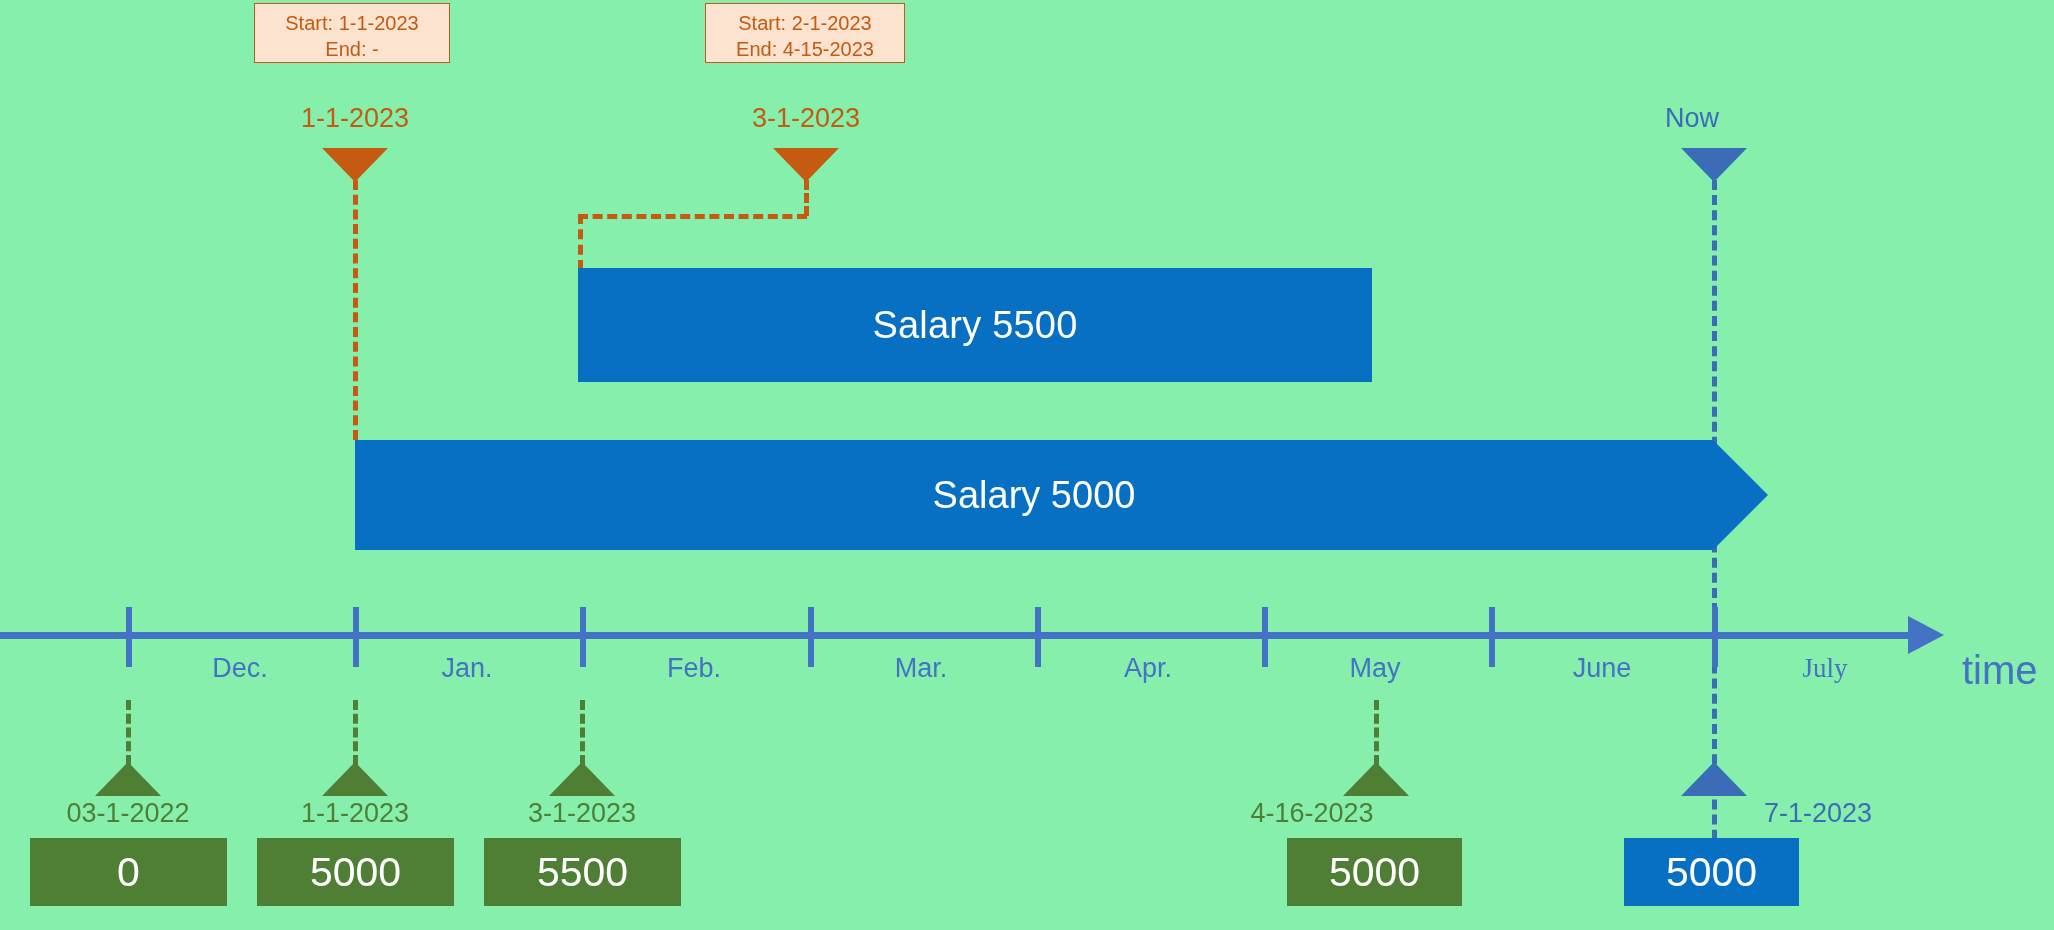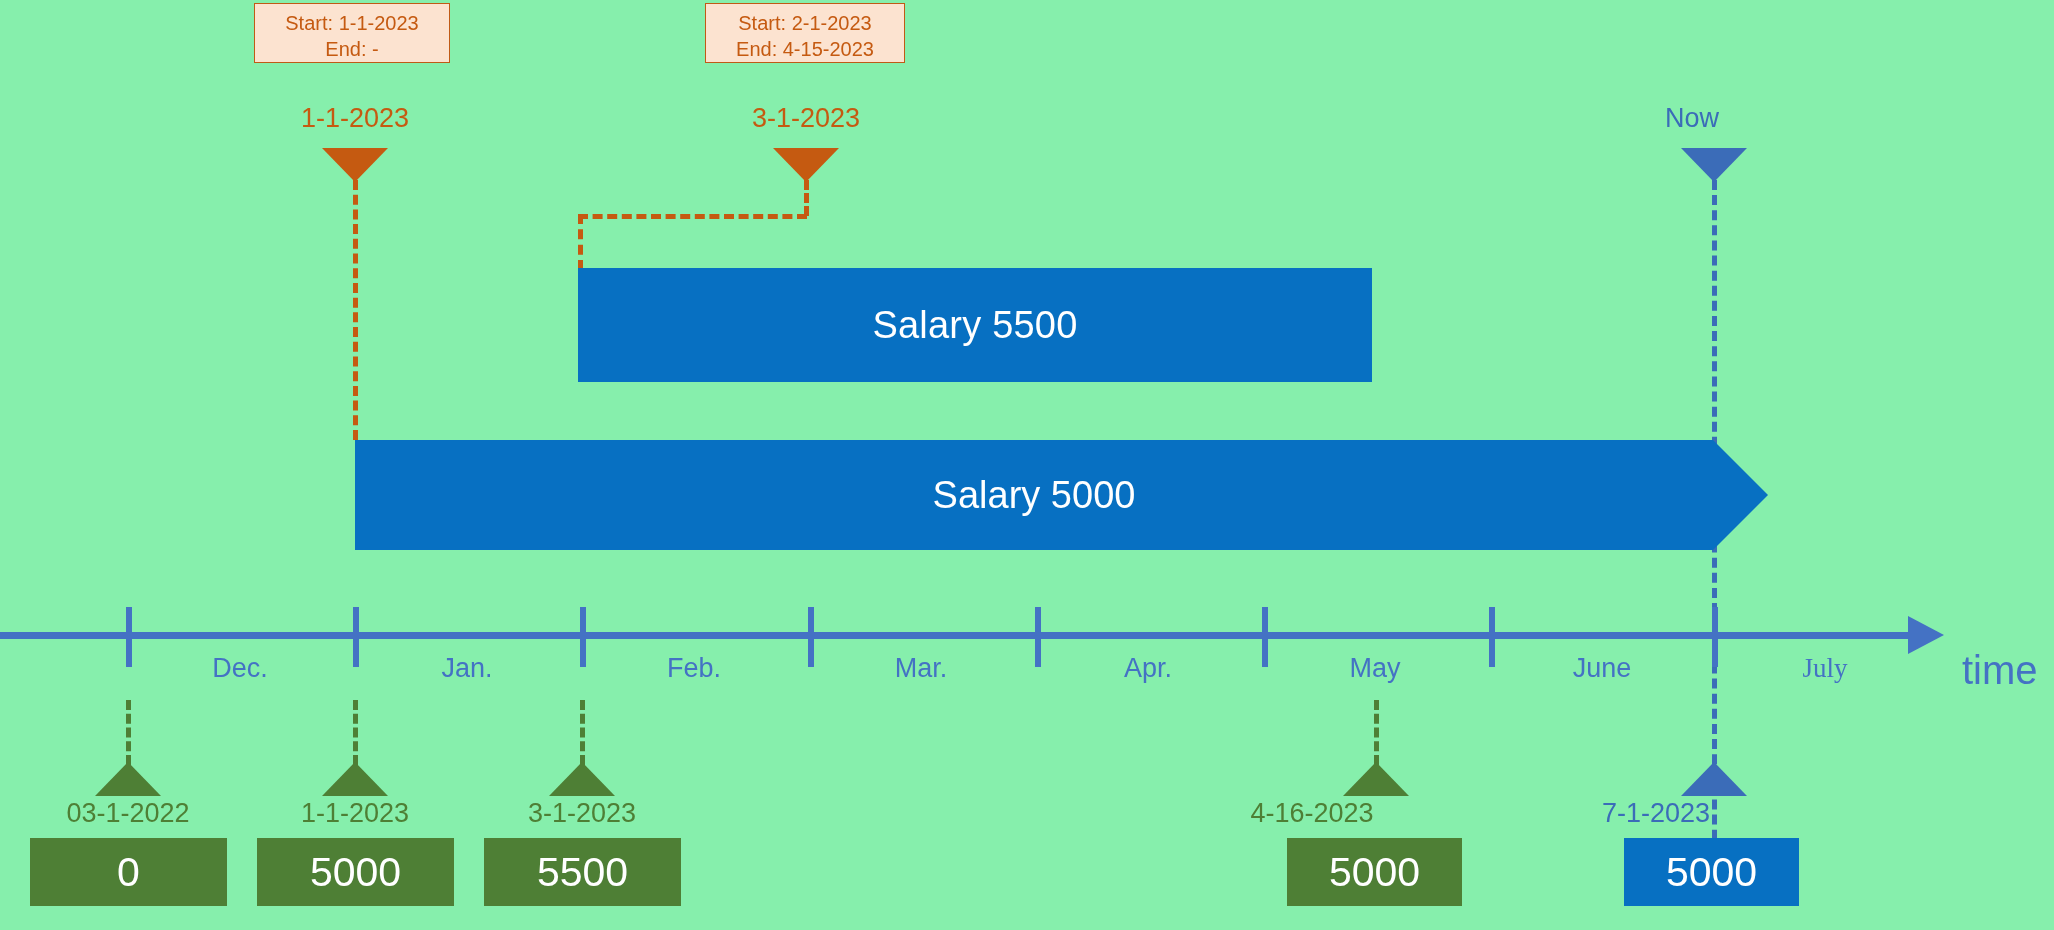--- a/index.html
+++ b/index.html
@@ -193,16 +193,16 @@
   <div class="tri-up green" style="left:549px;top:762px;"></div>
   <div class="bm-label green" style="left:482px;top:798px;width:200px;">3-1-2023</div>
   <div class="vbox green" style="left:484px;top:838px;width:197px;height:68px;">5500</div>
 
   <div class="dotv dot-green" style="left:1374px;top:700px;height:65px;"></div>
   <div class="tri-up green" style="left:1343px;top:762px;"></div>
   <div class="bm-label green" style="left:1212px;top:798px;width:200px;">4-16-2023</div>
   <div class="vbox green" style="left:1287px;top:838px;width:175px;height:68px;">5000</div>
 
   <div class="tri-up blue" style="left:1681px;top:762px;"></div>
-  <div class="bm-label blue" style="left:1556px;top:798px;width:200px;">7-1-2023</div>
+  <div class="bm-label blue" style="left:1672px;top:798px;width:200px;text-align:right;">7-1-2023</div>
   <div class="vbox blue" style="left:1624px;top:838px;width:175px;height:68px;">5000</div>
 
 </div>
 
 </body></html>

